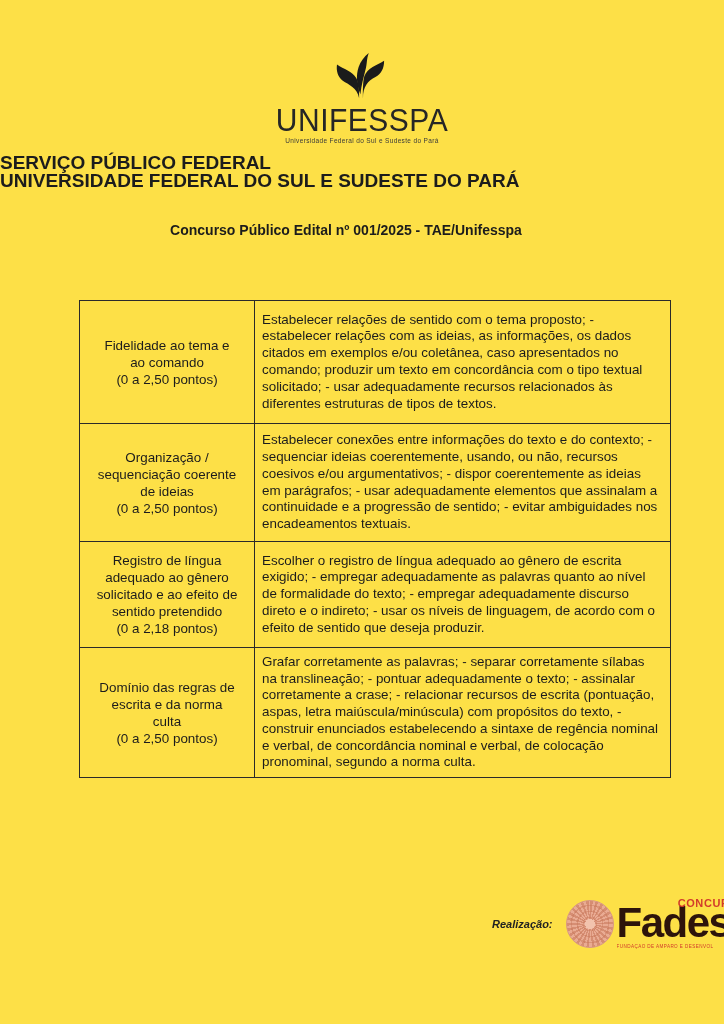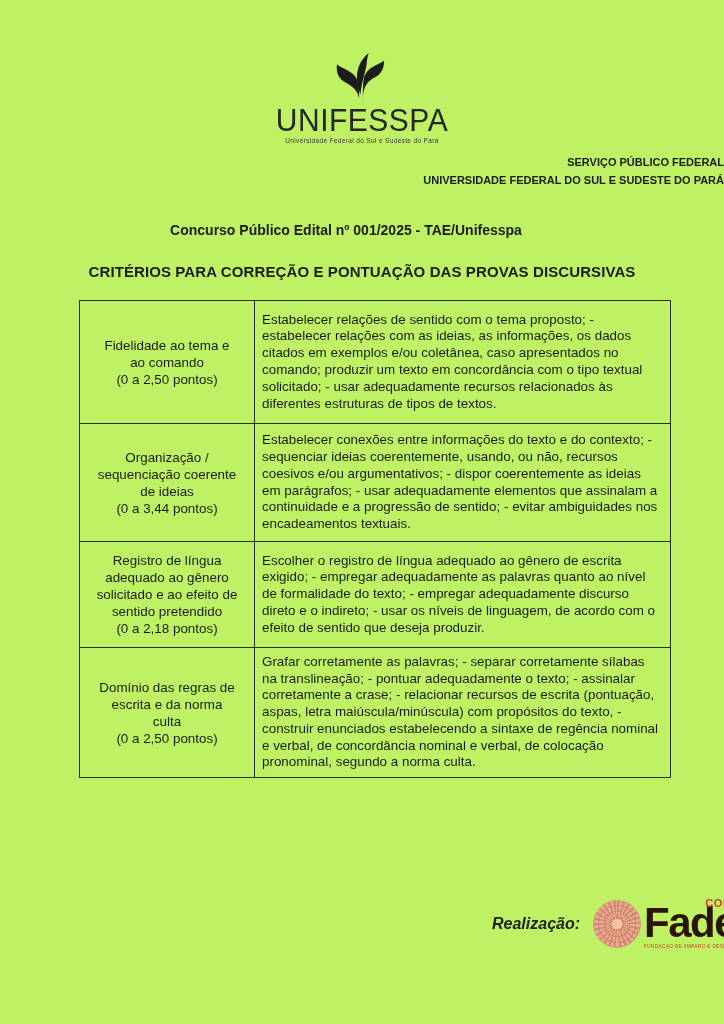--- a/index.html
+++ b/index.html
@@ -4,37 +4,37 @@
 <style>
   html,body{margin:0;padding:0;}
   body{
     width:724px;height:1024px;
     background:#ffffff;
     font-family:"Liberation Sans","DejaVu Sans",sans-serif;
     color:#1c1c1c;
     position:relative;
     overflow:hidden;
   }
-  .page{position:absolute;inset:0;background:#bef264;}
+  .page{position:absolute;inset:0;background:#fde047;}
 
   
   .logo-block{position:absolute;top:52px;left:0;width:724px;text-align:center;}
   .flame{display:block;margin:0 auto;width:62px;height:50px;}
   .wordmark{
     font-size:30px;font-weight:400;letter-spacing:.5px;color:#262626;
     line-height:1;margin-top:3px;transform:scaleY(1.06);
   }
   .logo-tagline{
     font-size:6.5px;color:#3a3a3a;letter-spacing:.35px;margin-top:2px;
   }
 
   
   .org-lines{
-    position:absolute;top:154px;left:0;width:724px;text-align:right;
-    font-weight:bold;font-size:11px;line-height:17.5px;white-space:pre-line;
+    position:absolute;top:154px;left:0;width:724px;text-align:left;
+    font-weight:bold;font-size:19px;line-height:17.5px;white-space:pre-line;
   }
   .edital-line{
     position:absolute;top:222px;left:0;width:692px;text-align:center;
     font-weight:bold;font-size:14px;
   }
   .section-title{
     position:absolute;top:263px;left:0;width:724px;text-align:center;
     font-weight:bold;font-size:15px;letter-spacing:.1px;
   }
 
@@ -61,21 +61,21 @@
   
   .date-line{
     position:absolute;top:836px;left:0;width:724px;text-align:center;
     font-size:14.5px;
   }
   .realizacao{
     position:absolute;left:492px;top:894px;width:196px;height:60px;
     display:flex;align-items:center;
   }
   .realizacao-label{
-    font-size:16px;font-weight:bold;font-style:italic;color:#222;
+    font-size:11px;font-weight:bold;font-style:italic;color:#222;
     margin-right:13px;white-space:nowrap;
   }
   .fadesp-circle{
     width:46px;height:46px;border-radius:50%;flex:0 0 auto;
     background-color:#e9ab93;
     background-image:
       radial-gradient(circle at 50% 50%, #f2c3ad 0 5px, rgba(0,0,0,0) 5px),
       repeating-conic-gradient(rgba(198,117,88,.55) 0deg 7deg, rgba(0,0,0,0) 7deg 14deg),
       repeating-radial-gradient(circle at 50% 50%, rgba(203,125,95,.5) 0 1.5px, rgba(0,0,0,0) 1.5px 6px);
     border:1px solid #d99a82;
@@ -108,35 +108,34 @@
     </svg>
     <div class="wordmark">UNIFESSPA</div>
     <div class="logo-tagline">Universidade Federal do Sul e Sudeste do Pará</div>
   </div>
 
   <div class="org-lines">SERVIÇO PÚBLICO FEDERAL
 UNIVERSIDADE FEDERAL DO SUL E SUDESTE DO PARÁ</div>
 
   <div class="edital-line">Concurso Público Edital nº 001/2025 - TAE/Unifesspa</div>
 
-  <div class="section-title">CRITÉRIOS PARA CORREÇÃO E PONTUAÇÃO DAS PROVAS DISCURSIVAS</div>
 
   <table class="criteria">
     <tbody>
       <tr class="r1">
         <td class="crit">Fidelidade ao tema e
 ao comando
 (0 a 2,50 pontos)</td>
         <td class="desc">Estabelecer relações de sentido com o tema proposto; - estabelecer relações com as ideias, as informações, os dados citados em exemplos e/ou coletânea, caso apresentados no comando; produzir um texto em concordância com o tipo textual solicitado; - usar adequadamente recursos relacionados às diferentes estruturas de tipos de textos.</td>
       </tr>
       <tr class="r2">
         <td class="crit">Organização /
 sequenciação coerente
 de ideias
-(0 a 3,44 pontos)</td>
+(0 a 2,50 pontos)</td>
         <td class="desc">Estabelecer conexões entre informações do texto e do contexto; - sequenciar ideias coerentemente, usando, ou não, recursos coesivos e/ou argumentativos; - dispor coerentemente as ideias em parágrafos; - usar adequadamente elementos que assinalam a continuidade e a progressão de sentido; - evitar ambiguidades nos encadeamentos textuais.</td>
       </tr>
       <tr class="r3">
         <td class="crit">Registro de língua
 adequado ao gênero
 solicitado e ao efeito de
 sentido pretendido
 (0 a 2,18 pontos)</td>
         <td class="desc">Escolher o registro de língua adequado ao gênero de escrita exigido; - empregar adequadamente as palavras quanto ao nível de formalidade do texto; - empregar adequadamente discurso direto e o indireto; - usar os níveis de linguagem, de acordo com o efeito de sentido que deseja produzir.</td>
       </tr>

